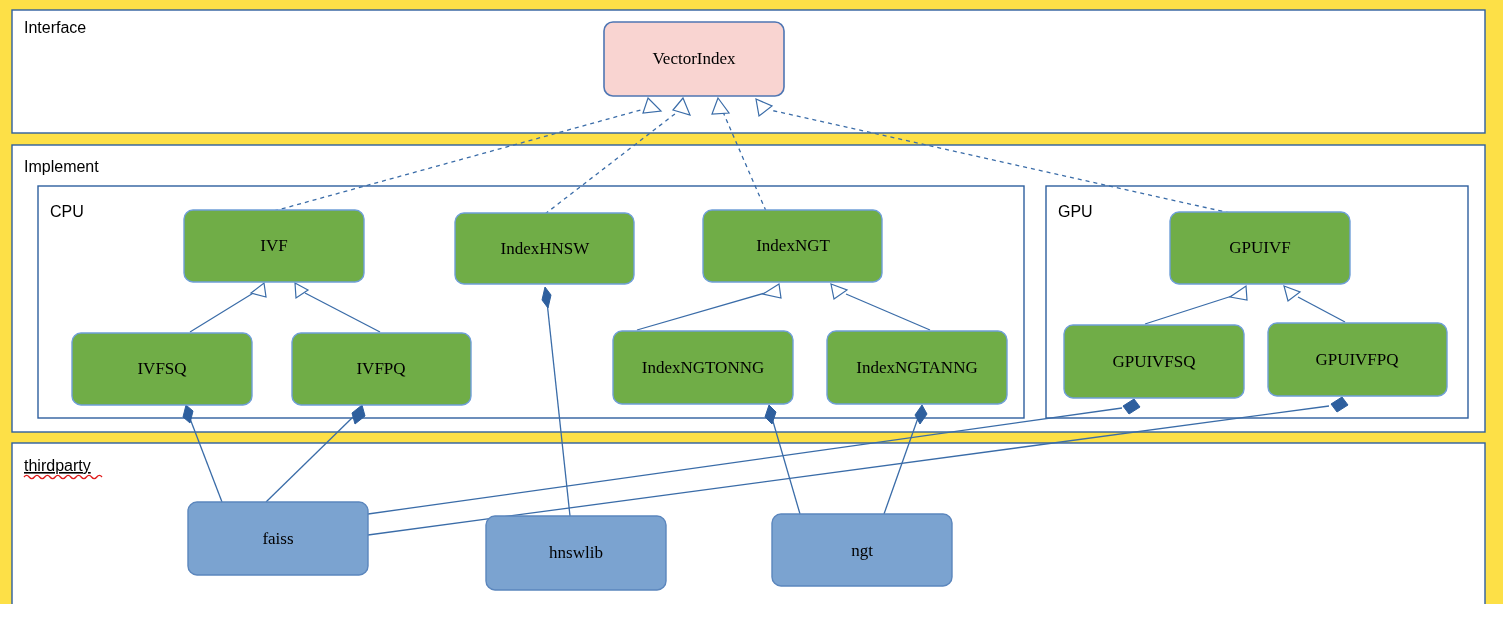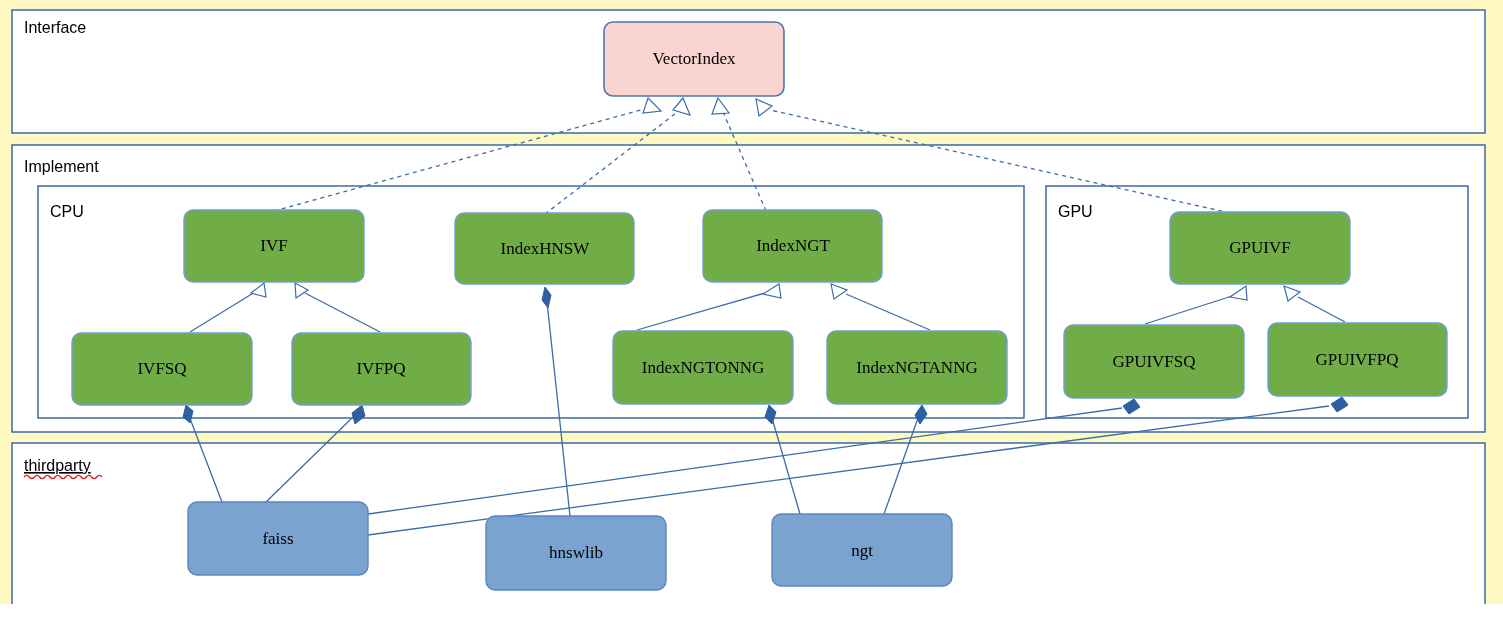--- a/index.html
+++ b/index.html
@@ -8,21 +8,21 @@
     padding: 0;
     background: #ffffff;
   }
   body {
     font-family: "Liberation Sans", sans-serif;
   }
   #canvas {
     position: relative;
     width: 1503px;
     height: 604px;
-    background: #fef9c3;
+    background: #fde047;
     overflow: hidden;
   }
   svg.diagram {
     position: absolute;
     left: 0;
     top: 0;
     width: 1503px;
     height: 628px;
   }
   .grp-label {

